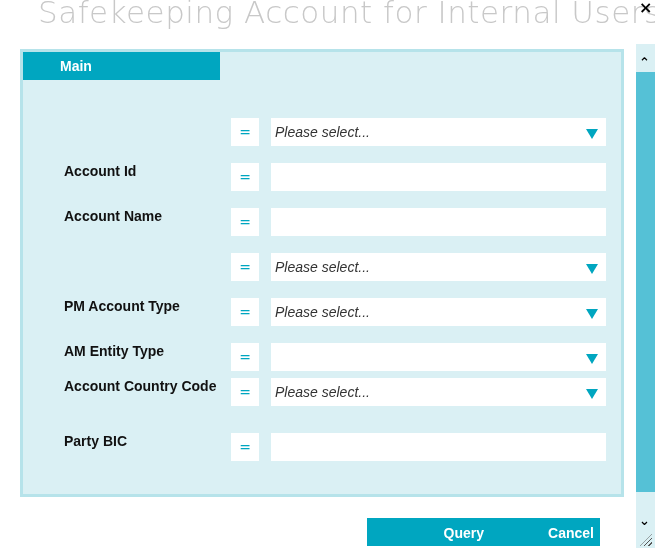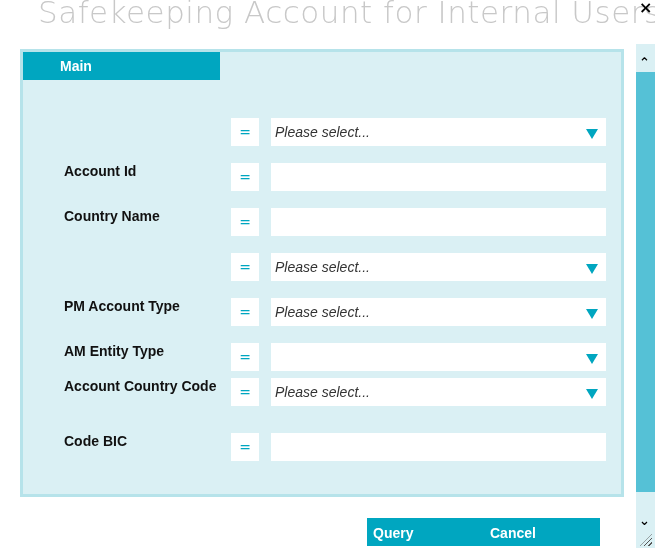--- a/index.html
+++ b/index.html
@@ -13,21 +13,21 @@
   .tab { position:absolute; left:0; top:0; width:197px; height:28px; background:#00a6c0; color:#fff;
          font-family:"Liberation Sans", sans-serif; font-weight:bold; font-size:14px; line-height:28px; padding-left:37px; box-sizing:border-box; cursor:pointer; }
   .row { position:absolute; left:41px; width:545px; height:28px; }
   .lbl { position:absolute; left:0; top:0; font-family:"Liberation Sans", sans-serif; font-weight:bold; font-size:14px; color:#111; line-height:20px; }
   .op { position:absolute; left:167px; top:2px; width:28px; height:28px; background:#fff; color:#00a6c0;
         font-size:14px; text-align:center; line-height:28px; cursor:pointer; }
   .fld { position:absolute; left:207px; top:2px; width:335px; height:28px; background:#fff; box-sizing:border-box; border:none; outline:none;
          font-family:"Liberation Sans", sans-serif; font-size:14px; color:#333; padding-left:4px; line-height:28px; cursor:pointer;font-style:italic; }
   .fld .val { position:absolute; left:4px; top:0; }
   .arrow { position:absolute; right:8px; top:11px; width:0; height:0; border-left:6px solid transparent; border-right:6px solid transparent; border-top:10px solid #00a6c0; }
-  .btn { position:absolute; top:518px; height:28px; background:#00a6c0; color:#fff; font-family:"Liberation Sans", sans-serif; font-weight:bold; font-size:14px; text-align:left; line-height:28px; border:none; cursor:pointer; }
+  .btn { position:absolute; top:518px; height:28px; background:#00a6c0; color:#fff; font-family:"Liberation Sans", sans-serif; font-weight:bold; font-size:14px; text-align:right; line-height:28px; border:none; cursor:pointer; }
   .scroll { position:absolute; left:636px; top:44px; width:19px; height:504px; background:#daf0f4; }
   .thumb { position:absolute; left:636px; top:72px; width:19px; height:420px; background:#55c1d6; }
   .sarrow { position:absolute; left:639px; font-size:13px; color:#000; cursor:pointer; line-height:13px; font-weight:bold; }
   .grip { position:absolute; left:640px; top:534px; width:12px; height:12px;
           background:repeating-linear-gradient(135deg, transparent 0 2px, #555 2px 3px); clip-path:polygon(100% 0,100% 100%,0 100%); }
 </style>
 </head>
 <body>
 
 <div class="title">Safekeeping Account for Internal Users</div>
@@ -44,21 +44,21 @@
     </div>
   </div>
 
   <div class="row" style="top:109px">
     <div class="lbl">Account Id</div>
     <div class="op">=</div>
     <input class="fld" value="" style="">
   </div>
 
   <div class="row" style="top:154px">
-    <div class="lbl">Country Name</div>
+    <div class="lbl">Account Name</div>
     <div class="op">=</div>
     <input class="fld" value="" style="">
   </div>
 
   <div class="row" style="top:199px">
     <div class="op">=</div>
     <div class="fld">
       <span class="val">Please select...</span>
       <span class="arrow"></span>
     </div>
@@ -84,21 +84,21 @@
   <div class="row" style="top:324px">
     <div class="lbl">Account Country Code</div>
     <div class="op">=</div>
     <div class="fld">
       <span class="val">Please select...</span>
       <span class="arrow"></span>
     </div>
   </div>
 
   <div class="row" style="top:379px">
-    <div class="lbl">Code BIC</div>
+    <div class="lbl">Party BIC</div>
     <div class="op">=</div>
     <input class="fld" value="" style="">
   </div>
 </div>
 
 <button class="btn" style="left:367px;width:123px">Query</button>
 <button class="btn" style="left:484px;width:116px">Cancel</button>
 
 <div class="scroll"></div>
 <div class="thumb"></div>

